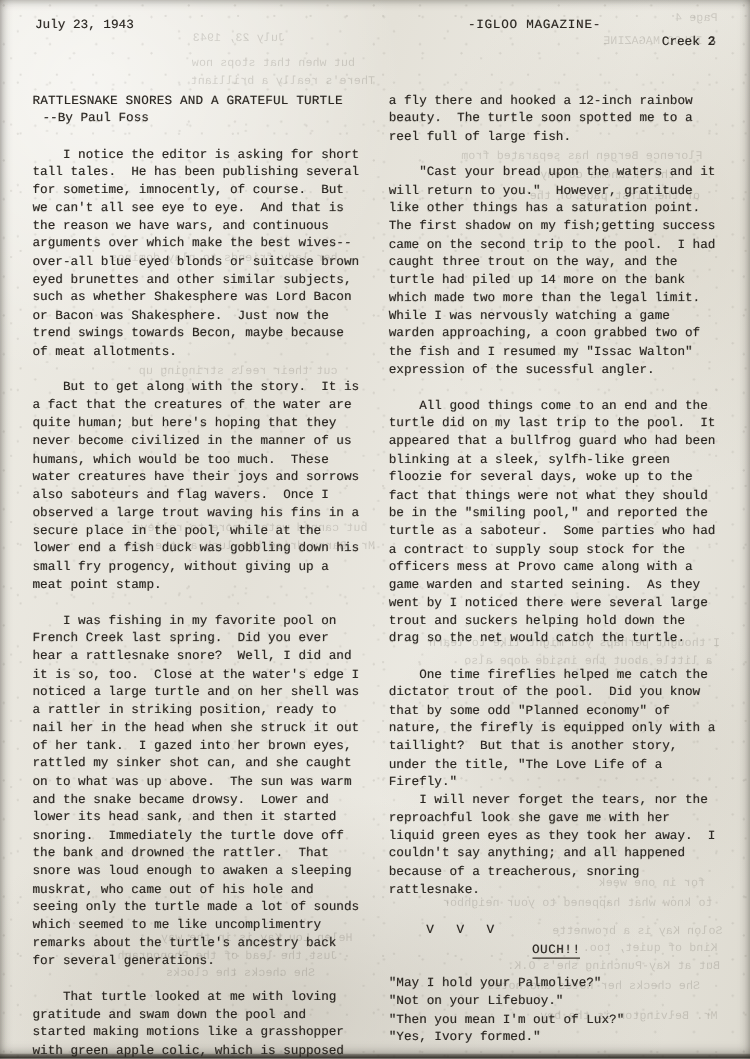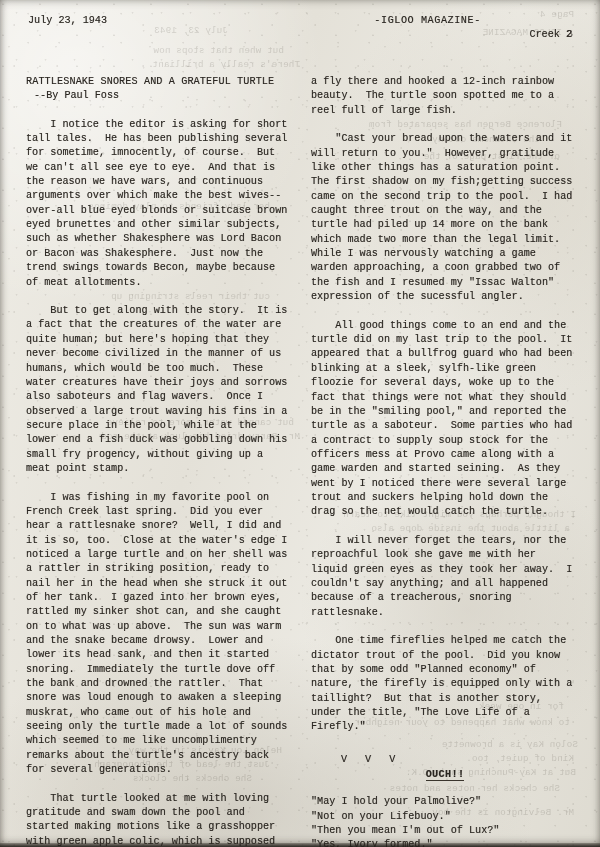--- a/index.html
+++ b/index.html
@@ -135,21 +135,20 @@
   .joke-sep {
     text-align: left;
     letter-spacing: 6px;
     margin: 18px 0 1px 0;
     padding-left: 30px;
   }
   .joke-heading {
     text-align: center;
     margin: 0 0 13px 0;
     padding-left: 6px;
-    font-weight: bold;
   }
   .joke-heading span {
     border-bottom: 1px solid #3a352d;
     padding-bottom: 0px;
     letter-spacing: 0.4px;
   }
   .joke-line { margin: 0; }
 </style>
 </head>
 <body>
@@ -205,22 +204,22 @@
         <p class="txt para">    I notice the editor is asking for short tall tales.  He has been publishing several for sometime, imnocently, of course.  But we can't all see eye to eye.  And that is the reason we have wars, and continuous arguments over which make the best wives--over-all blue eyed blonds or suitcase brown eyed brunettes and other similar subjects, such as whether Shakesphere was Lord Bacon or Bacon was Shakesphere.  Just now the trend swings towards Becon, maybe because of meat allotments.</p>
         <p class="txt para">    But to get along with the story.  It is a fact that the creatures of the water are quite human; but here's hoping that they never become civilized in the manner of us humans, which would be too much.  These water creatures have their joys and sorrows also saboteurs and flag wavers.  Once I observed a large trout waving his fins in a secure place in the pool, while at the lower end a fish duck was gobbling down his small fry progency, without giving up a meat point stamp.</p>
         <p class="txt para">    I was fishing in my favorite pool on French Creek last spring.  Did you ever hear a rattlesnake snore?  Well, I did and it is so, too.  Close at the water's edge I noticed a large turtle and on her shell was a rattler in striking position, ready to nail her in the head when she struck it out of her tank.  I gazed into her brown eyes, rattled my sinker shot can, and she caught on to what was up above.  The sun was warm and the snake became drowsy.  Lower and lower its head sank, and then it started snoring.  Immediately the turtle dove off the bank and drowned the rattler.  That snore was loud enough to awaken a sleeping muskrat, who came out of his hole and seeing only the turtle made a lot of sounds which seemed to me like uncomplimentry remarks about the turtle's ancestry back for several generations.</p>
         <p class="txt para last">    That turtle looked at me with loving gratitude and swam down the pool and started making motions like a grasshopper with green apple colic, which is supposed to make a trout's mouth water in anticipation of a juicy feed.  I cast</p>
       </div>
 
       <div class="col col-right">
         <p class="txt para">a fly there and hooked a 12-inch rainbow beauty.  The turtle soon spotted me to a reel full of large fish.</p>
         <p class="txt para">    "Cast your bread upon the waters and it will return to you."  However, gratitude like other things has a saturation point.  The first shadow on my fish;getting success came on the second trip to the pool.  I had caught three trout on the way, and the turtle had piled up 14 more on the bank which made two more than the legal limit.  While I was nervously watching a game warden approaching, a coon grabbed two of the fish and I resumed my "Issac Walton" expression of the sucessful angler.</p>
         <p class="txt para">    All good things come to an end and the turtle did on my last trip to the pool.  It appeared that a bullfrog guard who had been blinking at a sleek, sylfh-like green floozie for several days, woke up to the fact that things were not what they should be in the "smiling pool," and reported the turtle as a saboteur.  Some parties who had a contract to supply soup stock for the officers mess at Provo came along with a game warden and started seining.  As they went by I noticed there were several large trout and suckers helping hold down the drag so the net would catch the turtle.</p>
+        <p class="txt para last">    One time fireflies helped me catch the dictator trout of the pool.  Did you know that by some odd "Planned economy" of nature, the firefly is equipped only with a taillight?  But that is another story, under the title, "The Love Life of a Firefly."</p>
         <p class="txt para">    I will never forget the tears, nor the reproachful look she gave me with her liquid green eyes as they took her away.  I couldn't say anything; and all happened because of a treacherous, snoring rattlesnake.</p>
-        <p class="txt para last">    One time fireflies helped me catch the dictator trout of the pool.  Did you know that by some odd "Planned economy" of nature, the firefly is equipped only with a taillight?  But that is another story, under the title, "The Love Life of a Firefly."</p>
 
         <div class="txt joke-sep">V V V</div>
         <div class="txt joke-heading"><span>OUCH!!</span></div>
         <p class="txt joke-line">"May I hold your Palmolive?"</p>
         <p class="txt joke-line">"Not on your Lifebuoy."</p>
         <p class="txt joke-line">"Then you mean I'm out of Lux?"</p>
         <p class="txt joke-line">"Yes, Ivory formed."</p>
 
       </div>
 

